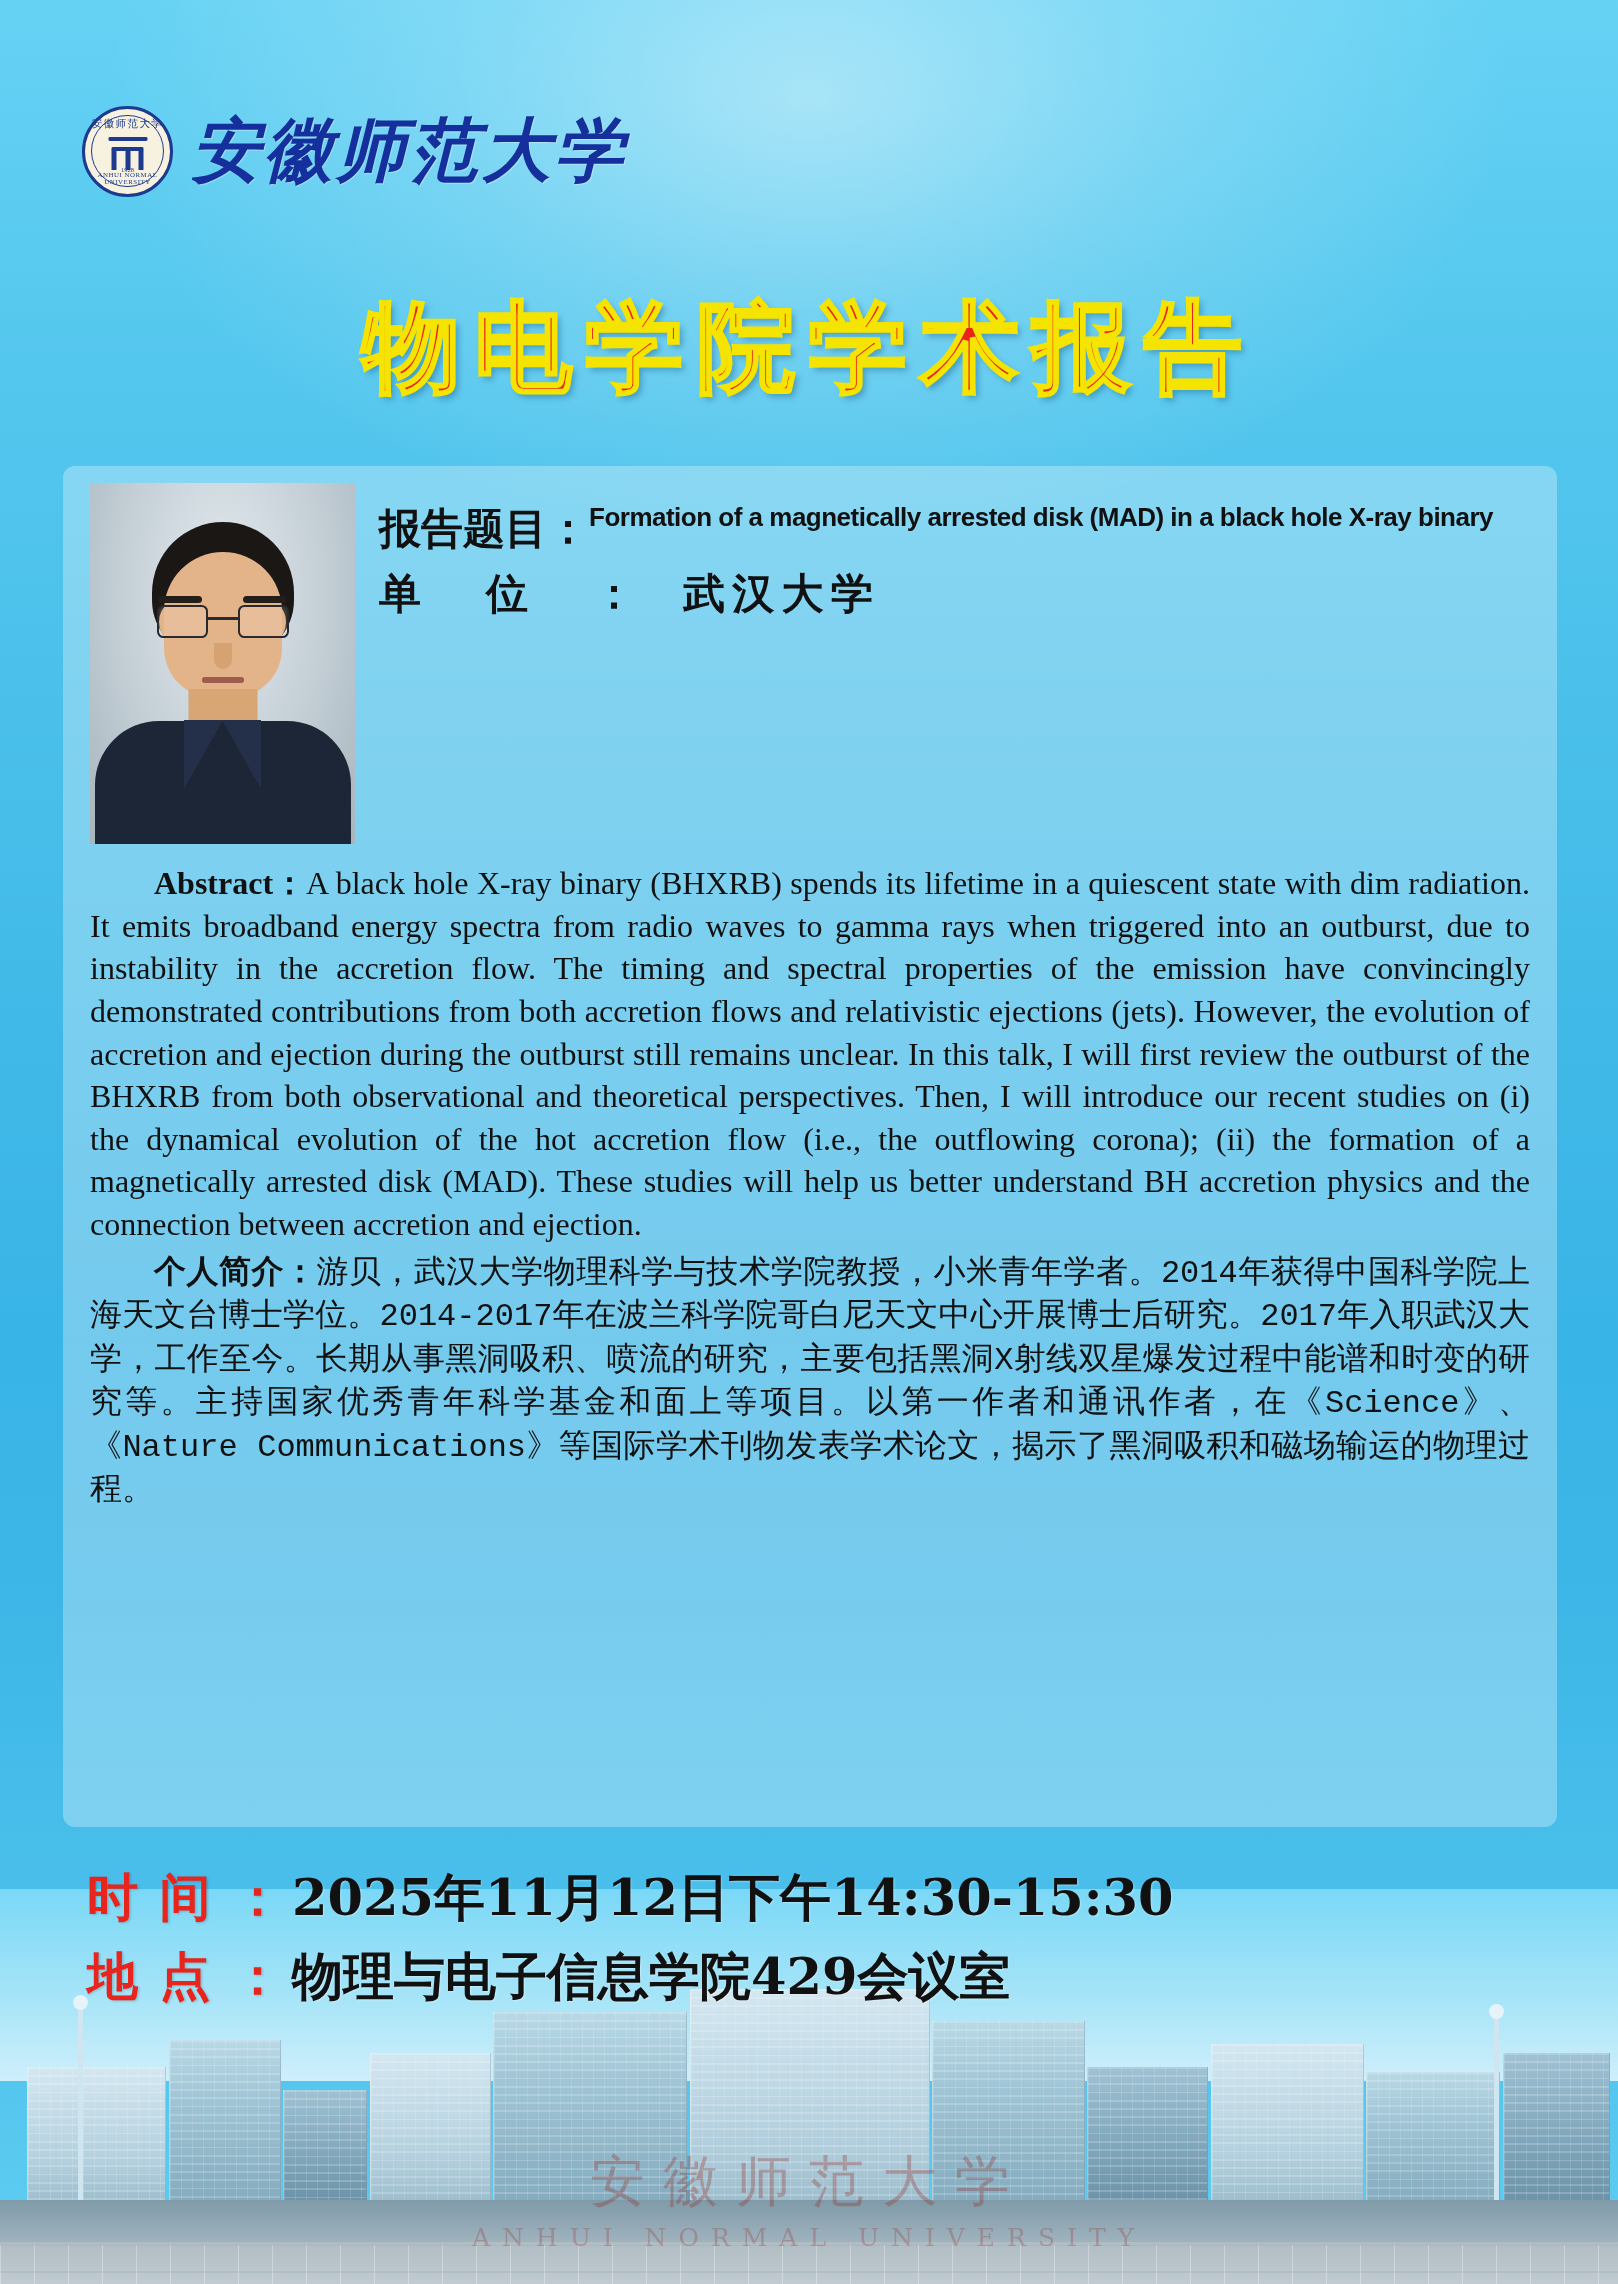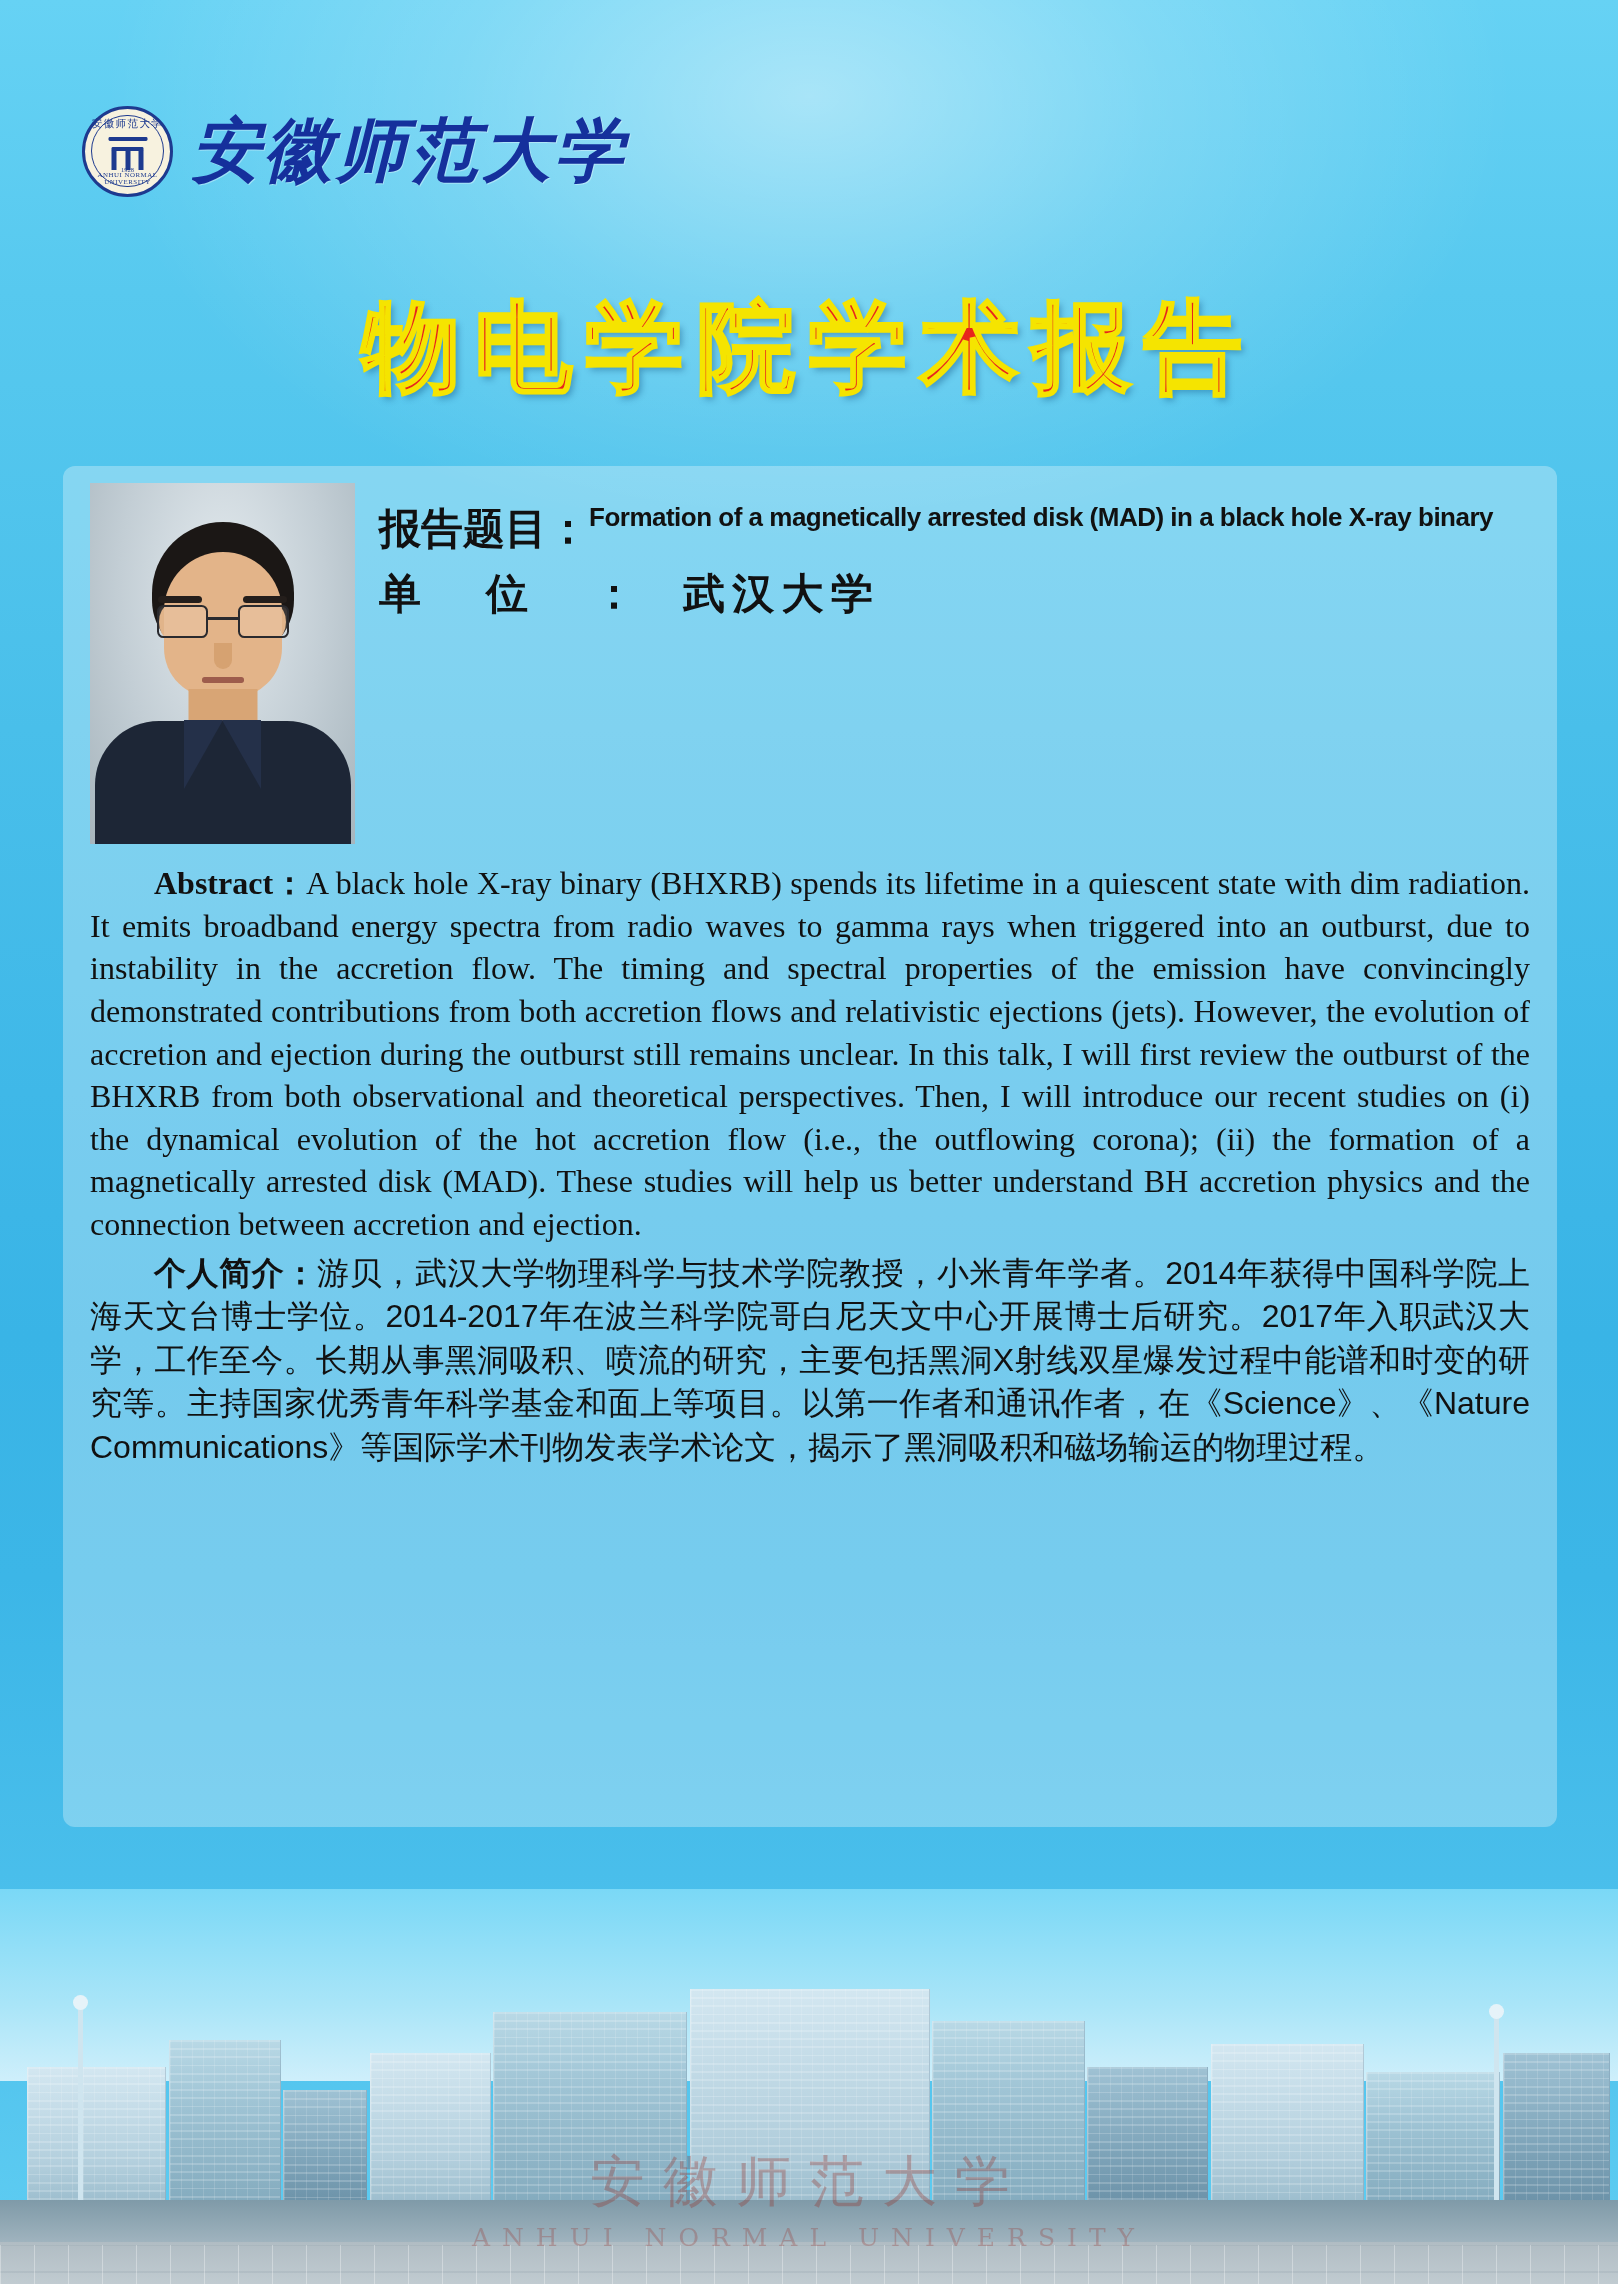--- a/index.html
+++ b/index.html
@@ -431,21 +431,21 @@
     line-height: 1.33;
     color: #111;
     text-align: justify;
     text-indent: 64px;
   }
   .abstract b {
     font-weight: bold;
   }
   .bio {
     margin-top: 6.4px;
-    font-family: Liberation Sans, sans-serif;
+    font-family: Liberation Mono, monospace;
     font-size: 32px;
     line-height: 1.36;
     color: #111;
     text-align: justify;
     text-indent: 64px;
   }
   .bio b { font-weight: bold; }
 
   
   .meta {
@@ -590,16 +590,26 @@
         </div>
       </div>
     </div>
 
     <div class="abstract"><b>Abstract：</b><span>A black hole X-ray binary (BHXRB) spends its lifetime in a quiescent state with dim radiation. It emits broadband energy spectra from radio waves to gamma rays when triggered into an outburst, due to instability in the accretion flow. The timing and spectral properties of the emission have convincingly demonstrated contributions from both accretion flows and relativistic ejections (jets). However, the evolution of accretion and ejection during the outburst still remains unclear. In this talk, I will first review the outburst of the BHXRB from both observational and theoretical perspectives. Then, I will introduce our recent studies on (i) the dynamical evolution of the hot accretion flow (i.e., the outflowing corona); (ii) the formation of a magnetically arrested disk (MAD). These studies will help us better understand BH accretion physics and the connection between accretion and ejection.</span></div>
 
     <div class="bio"><b>个人简介：</b><span>游贝，武汉大学物理科学与技术学院教授，小米青年学者。2014年获得中国科学院上海天文台博士学位。2014-2017年在波兰科学院哥白尼天文中心开展博士后研究。2017年入职武汉大学，工作至今。长期从事黑洞吸积、喷流的研究，主要包括黑洞X射线双星爆发过程中能谱和时变的研究等。主持国家优秀青年科学基金和面上等项目。以第一作者和通讯作者，在《Science》、《Nature Communications》等国际学术刊物发表学术论文，揭示了黑洞吸积和磁场输运的物理过程。</span></div>
 
   </div>
 
+  <div class="meta">
+    <div class="meta-line">
+      <span class="meta-label">时间：</span>
+      <span class="meta-value">2025年11月12日下午14:30-15:30</span>
+    </div>
+    <div class="meta-line">
+      <span class="meta-label">地点：</span>
+      <span class="meta-value">物理与电子信息学院429会议室</span>
+    </div>
+  </div>
 
 
 </div>
 
 
 </body></html>

